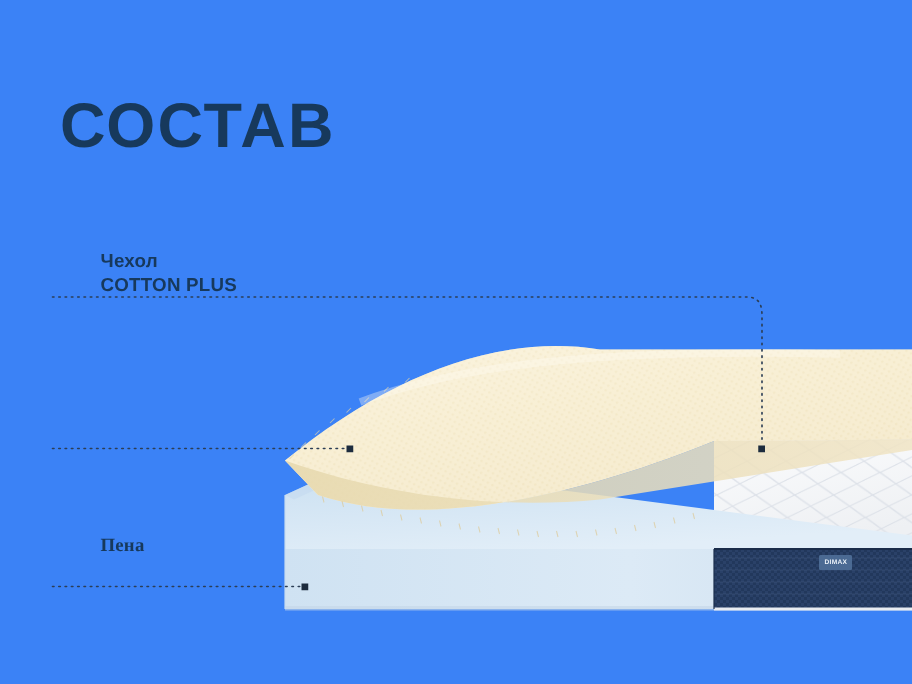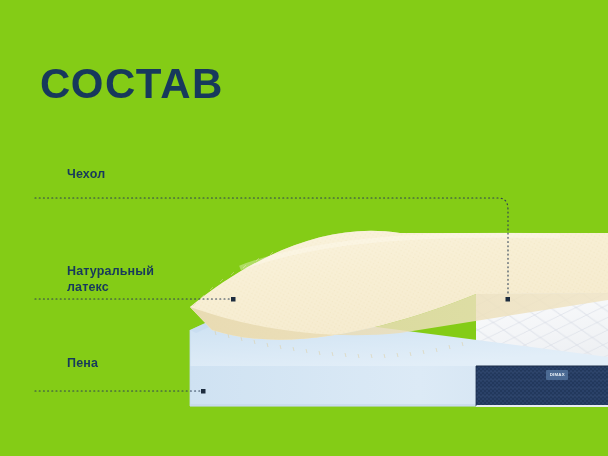--- a/index.html
+++ b/index.html
@@ -10,21 +10,21 @@
   }
   body {
     font-family: "Liberation Sans", "DejaVu Sans", sans-serif;
     -webkit-font-smoothing: antialiased;
   }
 
   #infographic {
     position: relative;
     width: 608px;
     height: 456px;
-    background: #84cc16;
+    background: #3b82f6;
     overflow: hidden;
   }
 
   
   .page-title {
     position: absolute;
     left: 40px;
     top: 63px;
     font-size: 42px;
     line-height: 1;
@@ -43,21 +43,21 @@
     font-weight: 700;
     line-height: 15.5px;
     letter-spacing: 0.15px;
     white-space: nowrap;
     margin-left: 32px;
   }
   .callout .line2 { display: block; }
 
   #callout-cover  { top: 167px; }
   #callout-latex  { top: 264px; }
-  #callout-foam   { top: 356px; }
+  #callout-foam   { top: 356px; font-family: Liberation Serif, serif; }
 
   
   #art {
     position: absolute;
     left: 0;
     top: 0;
     width: 608px;
     height: 456px;
   }
 
@@ -256,24 +256,21 @@
       <rect x="201" y="389" width="4.5" height="4.5" fill="#1d2c3e"></rect>
     </g>
   </svg>
 
   <div class="brand-tag">
     <span>DIMAX</span>
   </div>
 
   <div class="callout" id="callout-cover">
     <span>Чехол</span>
+    <span class="line2">COTTON PLUS</span>
   </div>
 
-  <div class="callout" id="callout-latex">
-    <span>Натуральный</span>
-    <span class="line2">латекс</span>
-  </div>
 
   <div class="callout" id="callout-foam">
     <span>Пена</span>
   </div>
 
 </div>
 
 </body></html>

